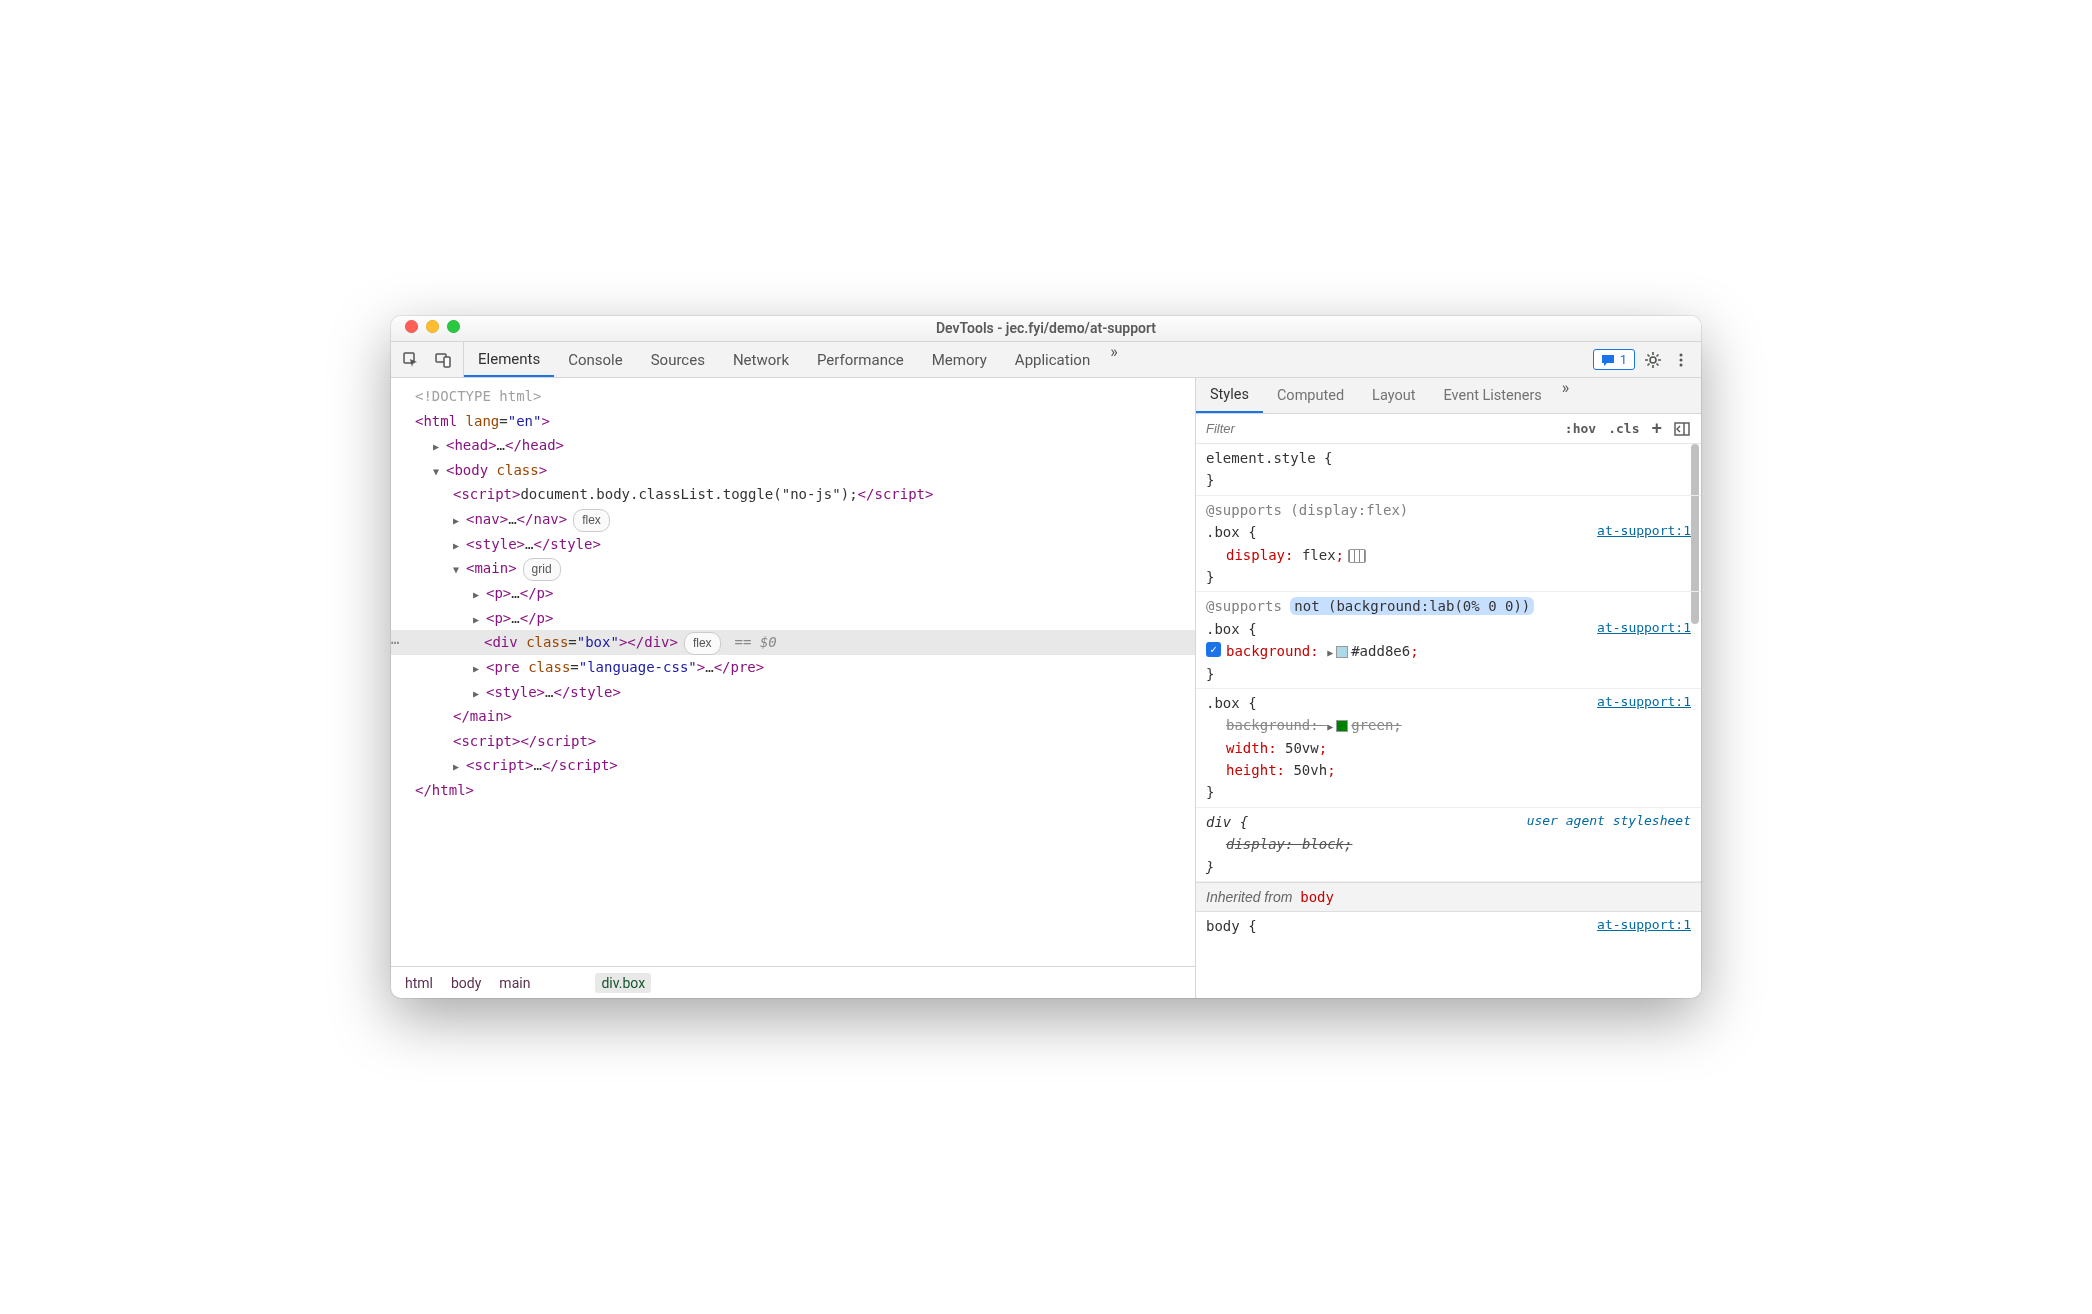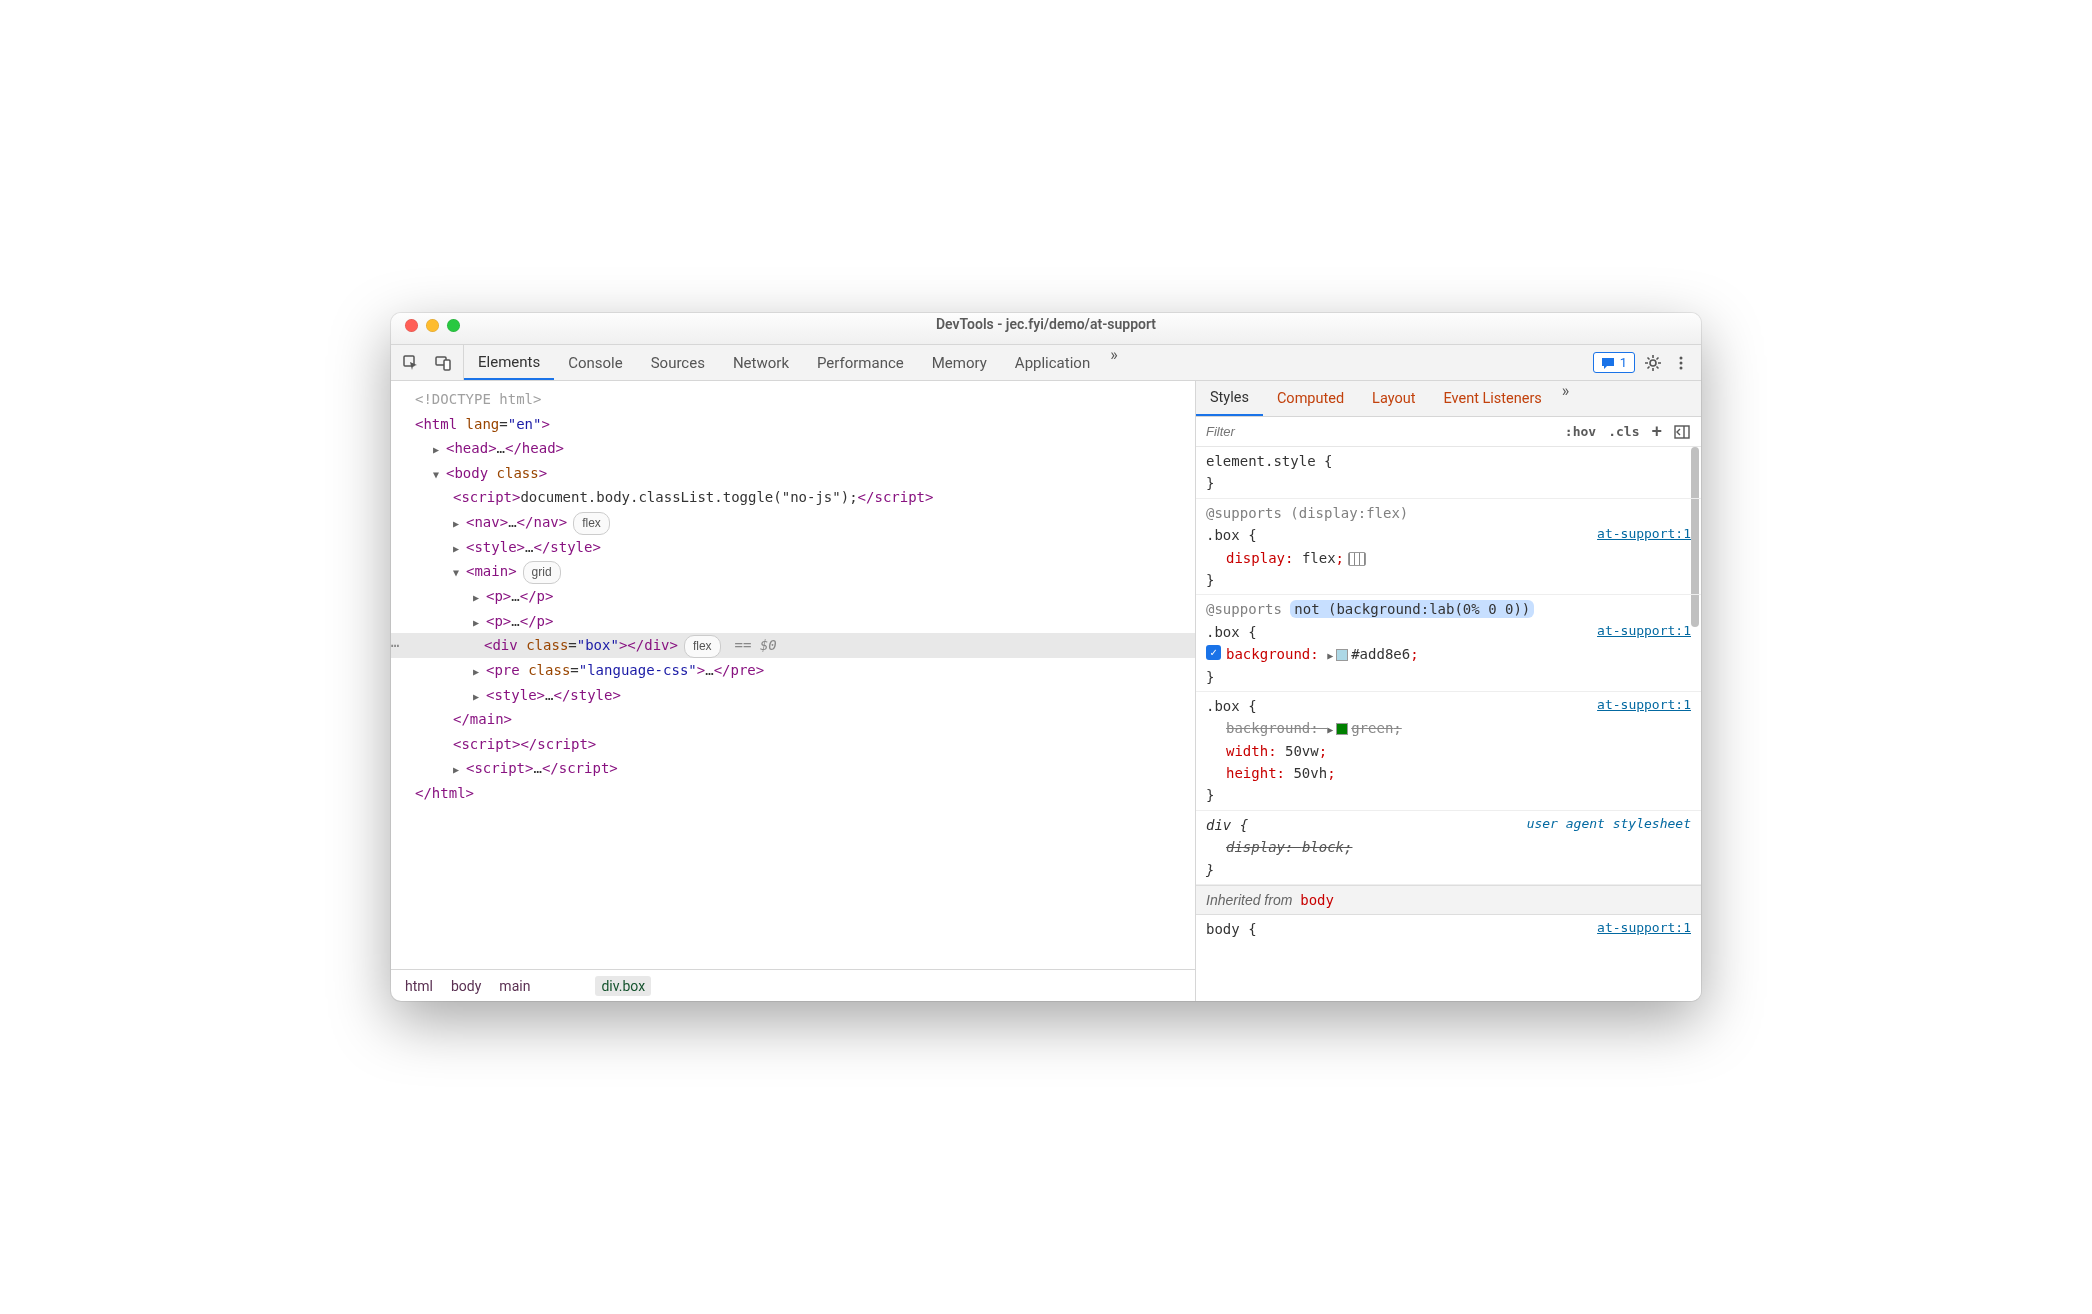--- a/index.html
+++ b/index.html
@@ -15,26 +15,26 @@
 .window {
   width: 1310px;
   background: #fff;
   border-radius: 10px;
   box-shadow: 0 20px 60px rgba(0,0,0,0.35), 0 0 0 1px rgba(0,0,0,0.08);
   overflow: hidden;
   display: flex;
   flex-direction: column;
 }
 .titlebar {
-  height: 32px;
+  height: 26px;
   background: linear-gradient(#fdfdfd,#f0f0f0);
   border-bottom: 1px solid #d6d6d6;
   display: flex;
-  align-items: flex-end;
-  padding: 12px 14px;
+  align-items: flex-start;
+  padding: 4px 14px;
   position: relative;
 }
 .traffic { display: flex; gap: 8px; }
 .dot { width: 13px; height: 13px; border-radius: 50%; }
 .dot.red { background: #ff5f57; box-shadow: inset 0 0 0 .5px rgba(0,0,0,.15); }
 .dot.yellow { background: #febc2e; box-shadow: inset 0 0 0 .5px rgba(0,0,0,.15);}
 .dot.green { background: #28c840; box-shadow: inset 0 0 0 .5px rgba(0,0,0,.15);}
 .title { position: absolute; left: 0; right: 0; text-align: center; font-size: 14px; font-weight: 600; color: #5a5a5a; pointer-events: none;}
 .toolbar {
   height: 36px;
@@ -69,21 +69,21 @@
 .attr-value { color:#1a1aa6; }
 .comment { color:#a0a0a0; }
 .text { color:#333; }
 .badge { display:inline-block; border:1px solid #ccc; background:#fafafa; border-radius:10px; padding:0 8px; font-size:12px; color:#555; margin-left:6px; font-family:-apple-system,sans-serif;}
 .eqzero { color:#888; font-family:"SF Mono",monospace; margin-left:14px; font-style: italic;}
 .breadcrumbs { border-top:1px solid #d6d6d6; height:32px; display:flex; align-items:center; gap:18px; padding:0 14px; font-size:14px; color:#5a3052;}
 .crumb { cursor:pointer; }
 .crumb.active { background:#e8e8e8; padding:2px 6px; border-radius:3px; color:#14532d;margin-left:47px;}
 .styles-panel { width: 505px; display:flex; flex-direction:column; background:#fff; }
 .styles-tabs { display:flex; align-items:stretch; height:36px; border-bottom:1px solid #d6d6d6; background:#f3f3f3;}
-.stab { padding:0 14px; display:flex; align-items:center; font-size:14.5px; color:#c2410c; cursor:pointer;}
+.stab { padding:0 14px; display:flex; align-items:center; font-size:14.5px; color:#737373; cursor:pointer;}
 .stab.active { border-bottom:2px solid #1a73e8; color:#333;}
 .styles-filter { display:flex; align-items:center; height:30px; border-bottom:1px solid #e6e6e6;}
 .filter-input { flex:1; border:none; padding:0 10px; font-size:13px; outline:none; background:#fff; color:#777; font-style: italic;}
 .filter-btns { display:flex; align-items:center; gap:2px; padding:0 6px; color:#5a5a5a; font-weight:600; font-family:"SF Mono",monospace;}
 .fbtn { font-size:13px; padding:2px 5px; cursor:pointer; }
 .styles-body { flex:1; overflow:auto; font-family:"SF Mono",Menlo,monospace; font-size:14px; line-height:1.6; position:relative;}
 .rule { border-bottom:1px solid #eee; padding:3px 10px 3px 10px; position:relative;}
 .rule .source { float:right; color:#0369a1; text-decoration:underline; font-size:13px;}
 .rule .source.ua { font-style:italic; text-decoration:none;}
 .supports { color:#808080; font-style: normal;}

